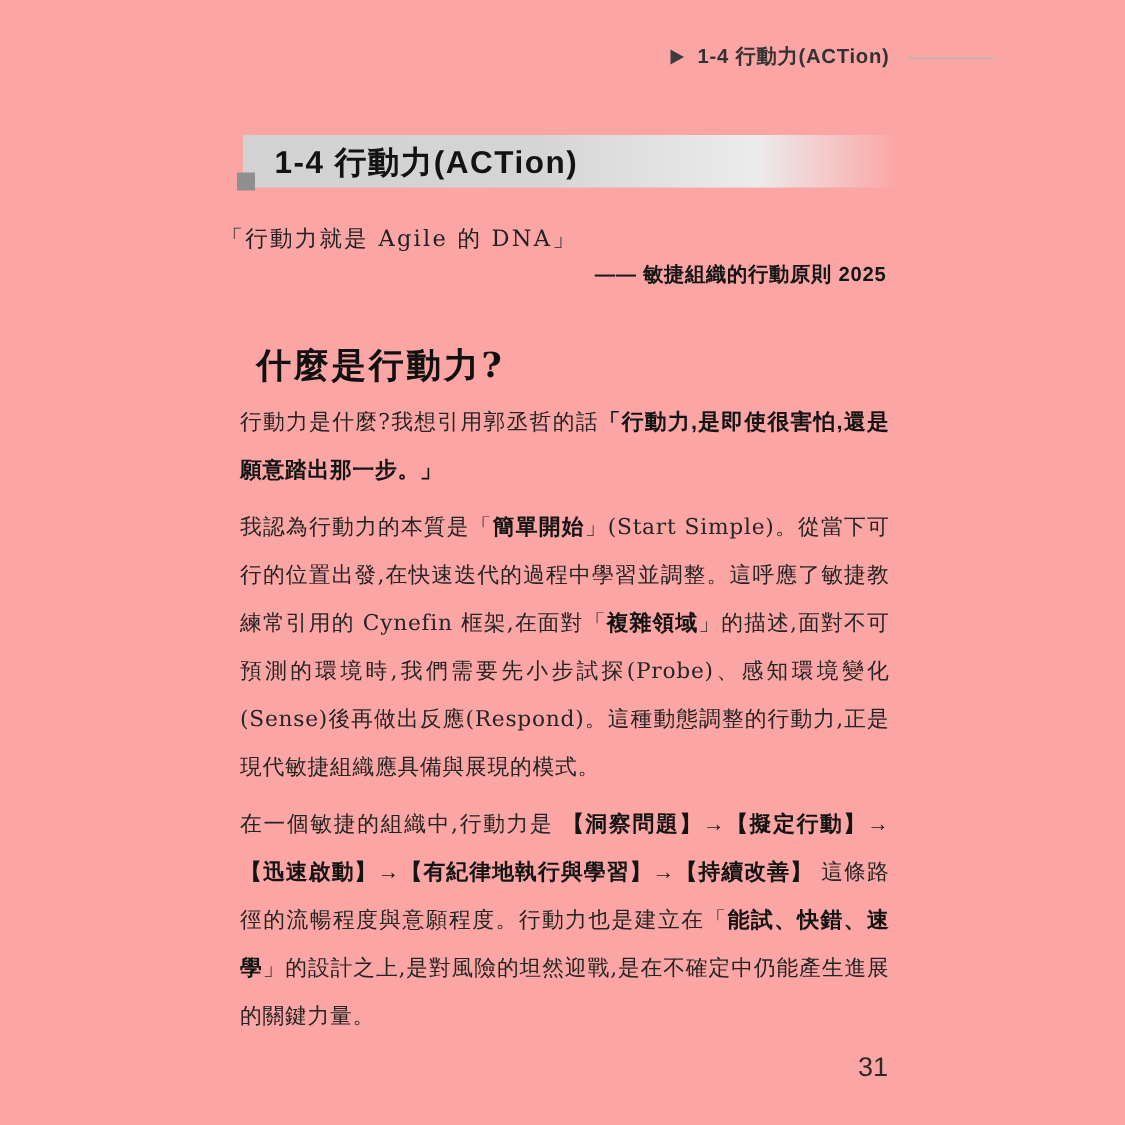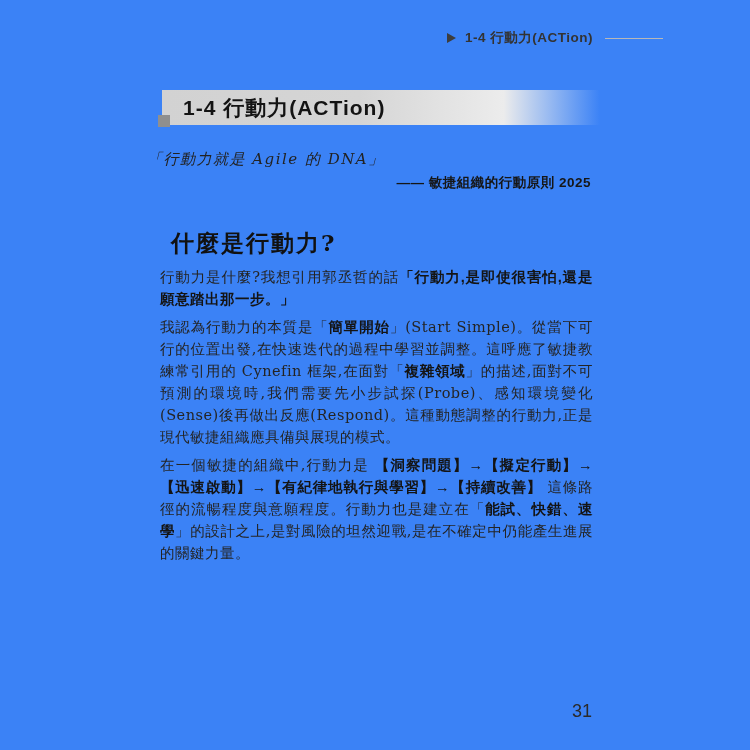--- a/index.html
+++ b/index.html
@@ -1,21 +1,21 @@
 <!DOCTYPE html>
 <html><head>
 <meta charset="utf-8">
 <style>
   html, body { margin: 0; padding: 0; background: #ffffff; }
 
   .page {
     position: relative;
     width: 750px;
     height: 750px;
-    background: #3b82f6;
+    background: #fca5a5;
     font-family: "DejaVu Serif", "Liberation Serif", serif;
     color: #1f1f1f;
     overflow: hidden;
   }
 
   
   .running-head {
     position: absolute;
     top: 29px;
     left: 447px;
@@ -68,21 +68,20 @@
     width: 12px;
     height: 12px;
     background: #8f8f8f;
   }
 
   
   .quote {
     position: absolute;
     left: 147px;
     top: 150px;
-    font-style: italic;
     font-size: 15px;
     letter-spacing: 1.5px;
     color: #222222;
   }
   .attribution {
     position: absolute;
     top: 174px;
     right: 159px;
     font-family: "Liberation Sans", "DejaVu Sans", sans-serif;
     font-size: 13.5px;
@@ -104,21 +103,21 @@
     color: #111111;
   }
 
   
   .body-text {
     position: absolute;
     left: 160px;
     top: 266px;
     width: 433px;
     font-size: 14.5px;
-    line-height: 22px;
+    line-height: 32px;
     text-align: justify;
     color: #242424;
     letter-spacing: 0.5px;
   }
   .body-text p { margin: 0 0 6px 0; }
   .b {
     font-weight: bold;
     font-family: "Liberation Sans", "DejaVu Sans", sans-serif;
     color: #141414;
   }

